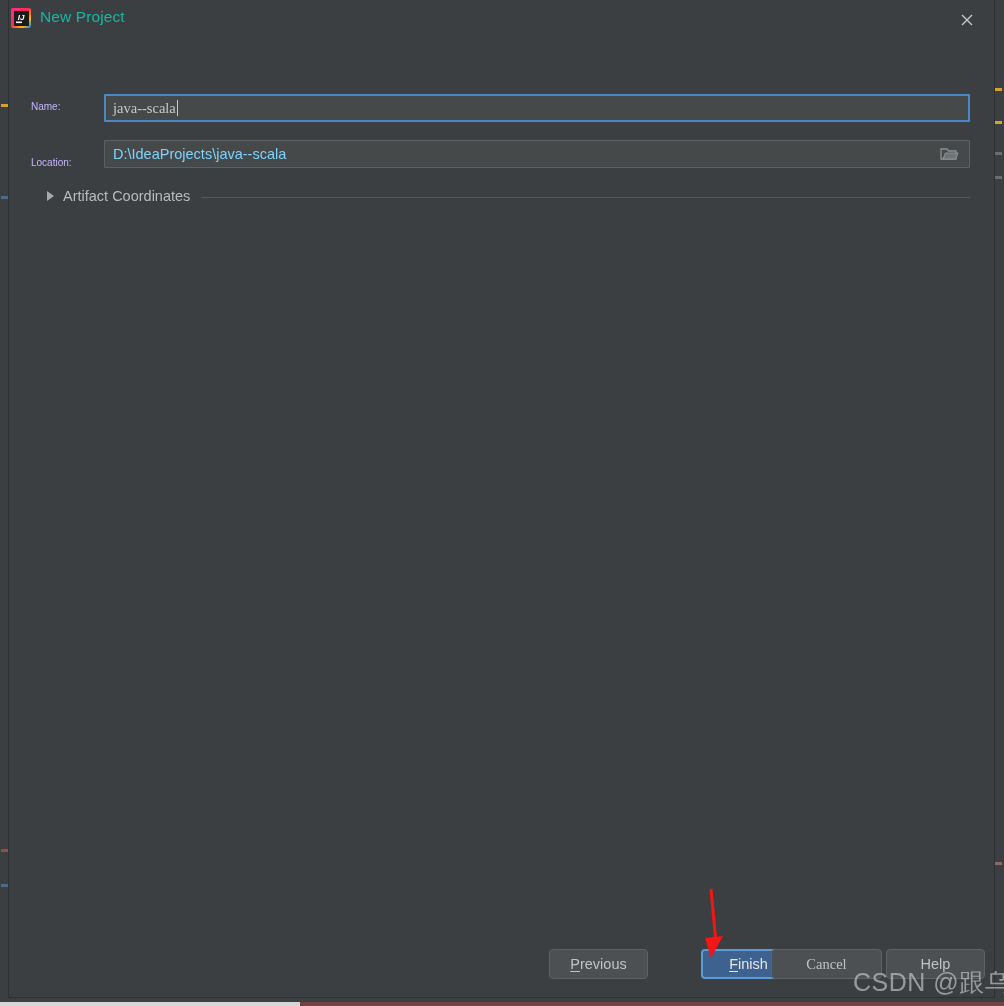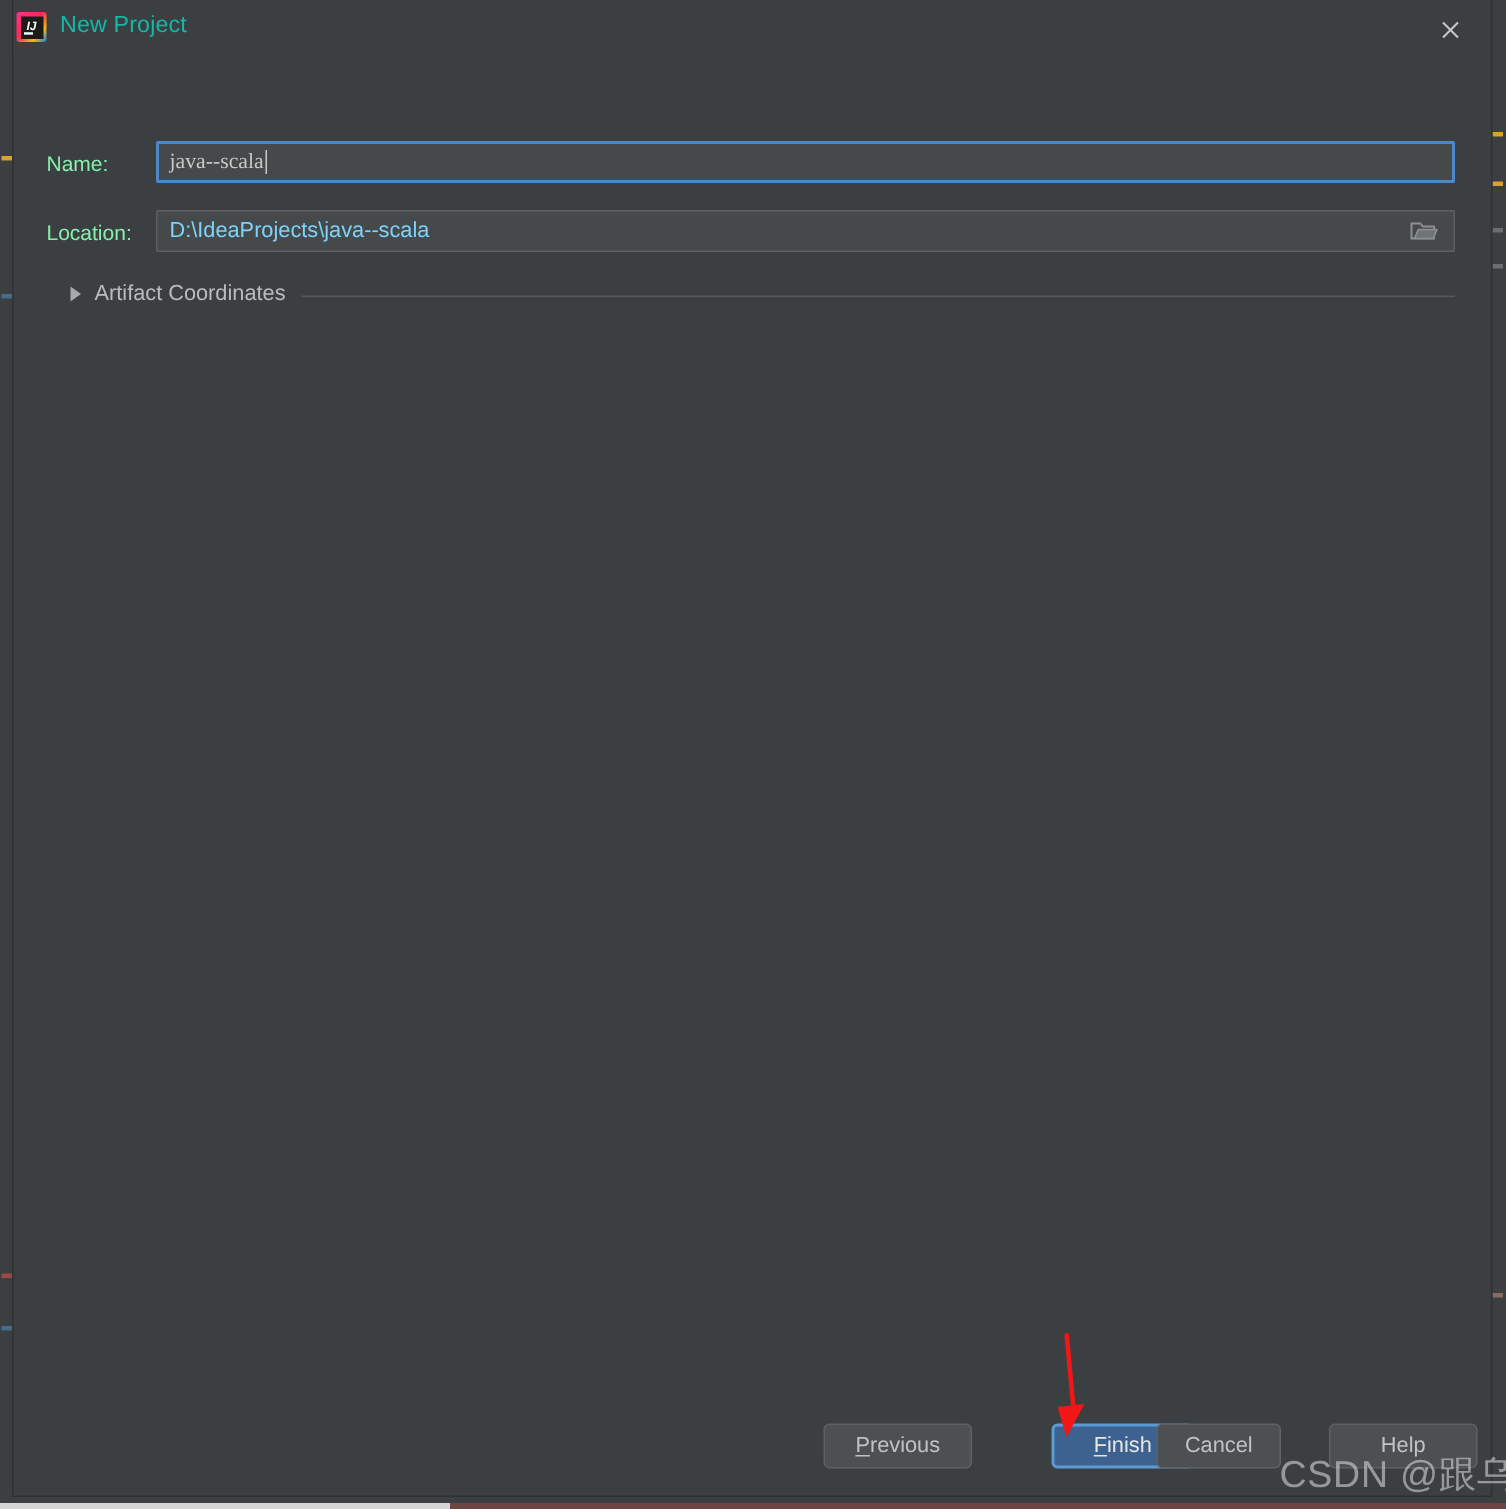--- a/index.html
+++ b/index.html
@@ -107,25 +107,25 @@
     cursor: pointer;
   }
   .close-btn svg { display: block; margin: 9px auto; }
 
   
   .form-area {
     position: relative;
   }
   .row-label {
     position: absolute;
-    font-size: 14px;
-    color: #86efac;
+    font-size: 10px;
+    color: #c4b5fd;
   }
   .name-label { left: 22px; top: 64px; }
-  .loc-label  { left: 22px; top: 110px; text-align: center; }
+  .loc-label  { left: 22px; top: 120px; text-align: center; }
 
   .name-field {
     position: absolute;
     left: 95px;
     top: 57px;
     width: 866px;
     height: 28px;
     background: #45494a;
     border: 2px solid #4b88c6;
     border-radius: 1px;
@@ -241,21 +241,21 @@
   }
   .btn-default {
     background: #3d628f;
     border: 2px solid #5b9ad4;
     color: #e6e6e6;
   }
   .btn u { text-underline-offset: 2px; }
 
   .btn-previous { left: 540px; width: 99px; }
   .btn-finish   { left: 692px; width: 95px; }
-  .btn-cancel   { left: 762px; width: 83px; }
+  .btn-cancel   { left: 762px; width: 111px; font-family: Liberation Serif, serif; }
   .btn-help     { left: 877px; width: 99px; }
 
   
   .arrow-layer {
     position: absolute;
     left: 0; top: 0;
     width: 1004px; height: 1006px;
     pointer-events: none;
   }
   .watermark {

